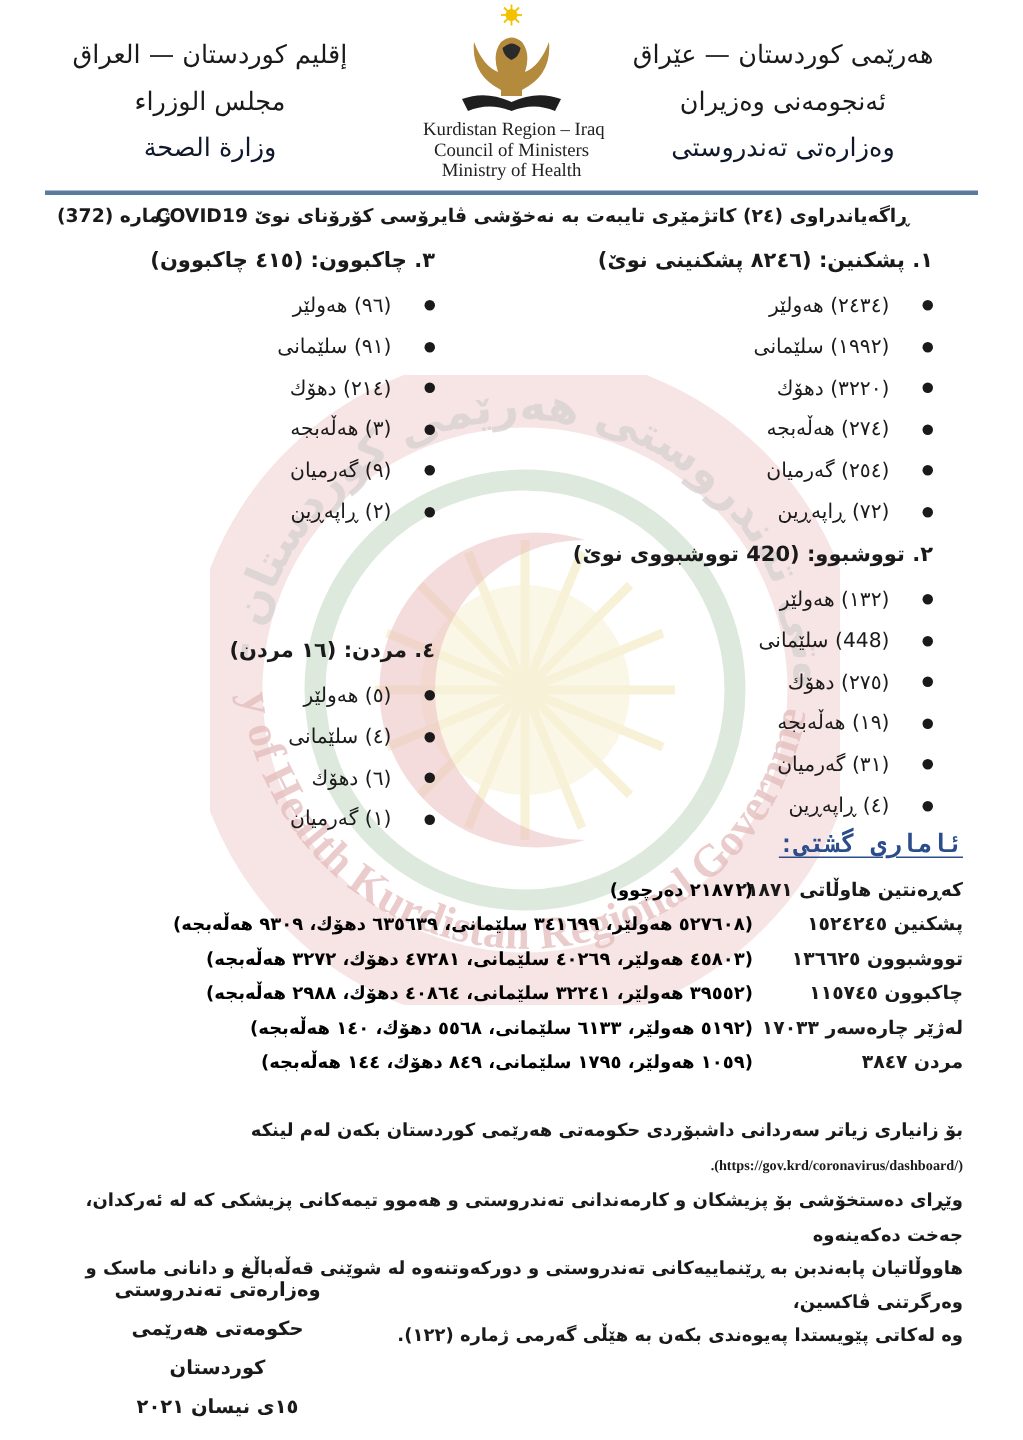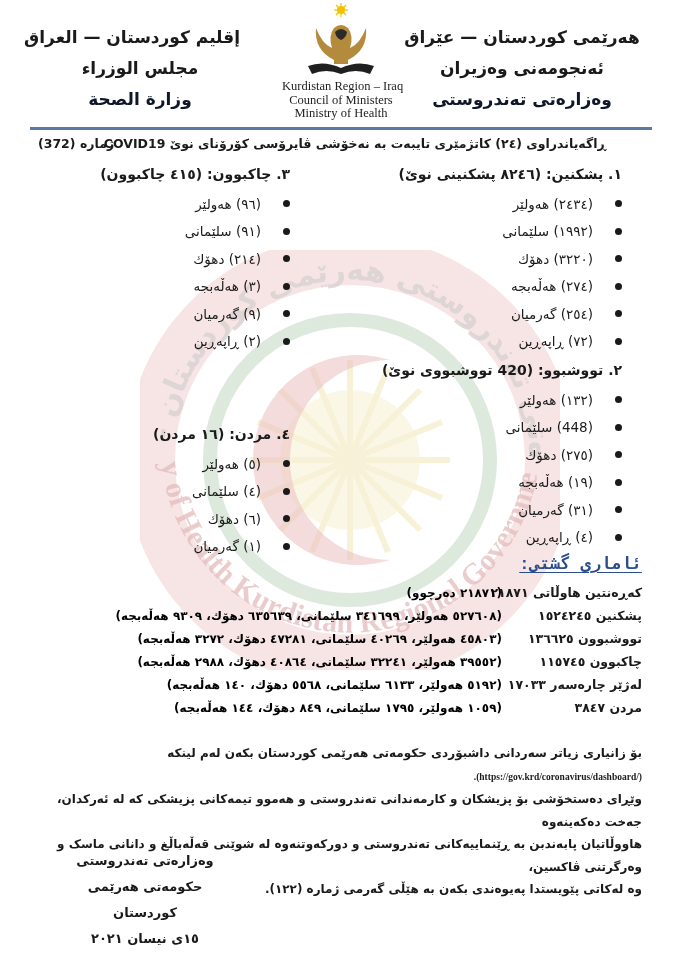--- a/index.html
+++ b/index.html
@@ -6,21 +6,21 @@
     body {
       width: 682px; height: 960px; background: #ffffff; position: relative; overflow: hidden;
       font-family: "DejaVu Sans", sans-serif; color: #1a1a1a;
     }
     .page { position: absolute; inset: 0; }
     
     .watermark { position: absolute; left: 140px; top: 250px; width: 420px; height: 420px; pointer-events: none; }
     .watermark svg { width: 100%; height: 100%; }
 
     .hdr { position: absolute; top: 0; left: 0; width: 682px; height: 128px; }
-    .hdr-col { position: absolute; top: 22px; text-align: center; font-weight: bold; }
+    .hdr-col { position: absolute; top: 22px; text-align: center; font-weight: normal; }
     .hdr-right { right: 40px; width: 240px; direction: rtl; }
     .hdr-left { left: 40px; width: 200px; direction: rtl; }
     .hdr-line { font-size: 17px; line-height: 31px; white-space: nowrap; }
     .hdr-line.red { color: #0f172a; }
     .logo { position: absolute; left: 282px; top: 2px; width: 118px; text-align: center; }
     .logo svg { width: 74px; height: 78px; display: block; margin: 0 auto; }
     .logo .en { font-family: "Liberation Serif", serif; font-size: 12.5px; line-height: 13.5px; color: #222; white-space: nowrap; }
     .rule { position: absolute; left: 30px; width: 622px; top: 127px; height: 3px; background: #5b7aa0; }
     .title-row { position: absolute; top: 136px; left: 30px; width: 622px; height: 20px; direction: rtl; font-weight: bold; font-size: 12.5px; }
     .title-row .title { position: absolute; right: 46px; white-space: nowrap; }

